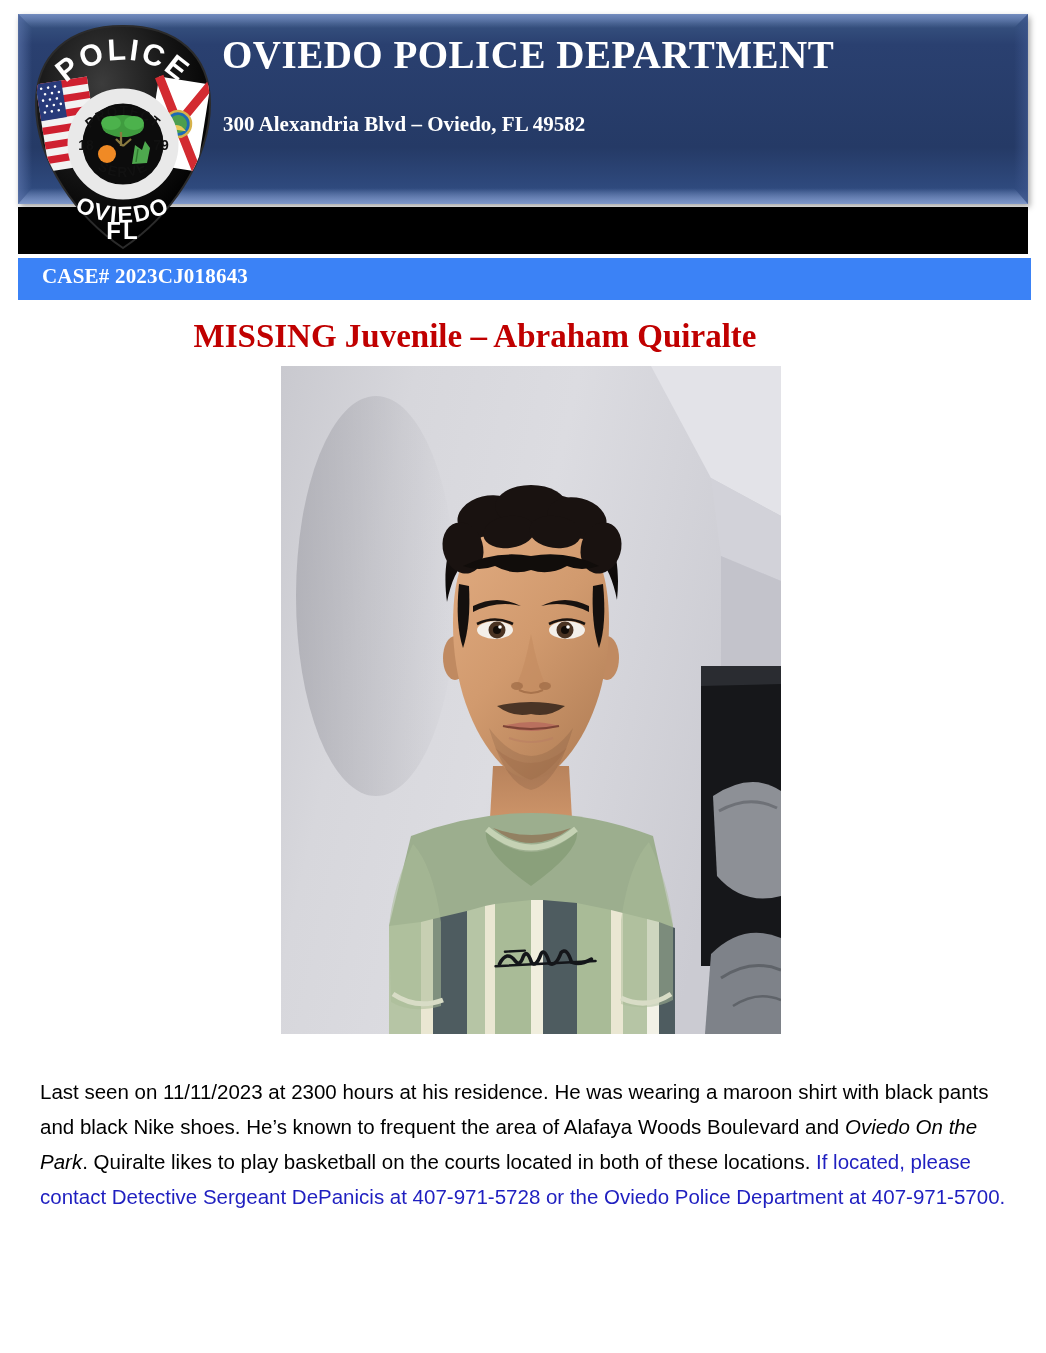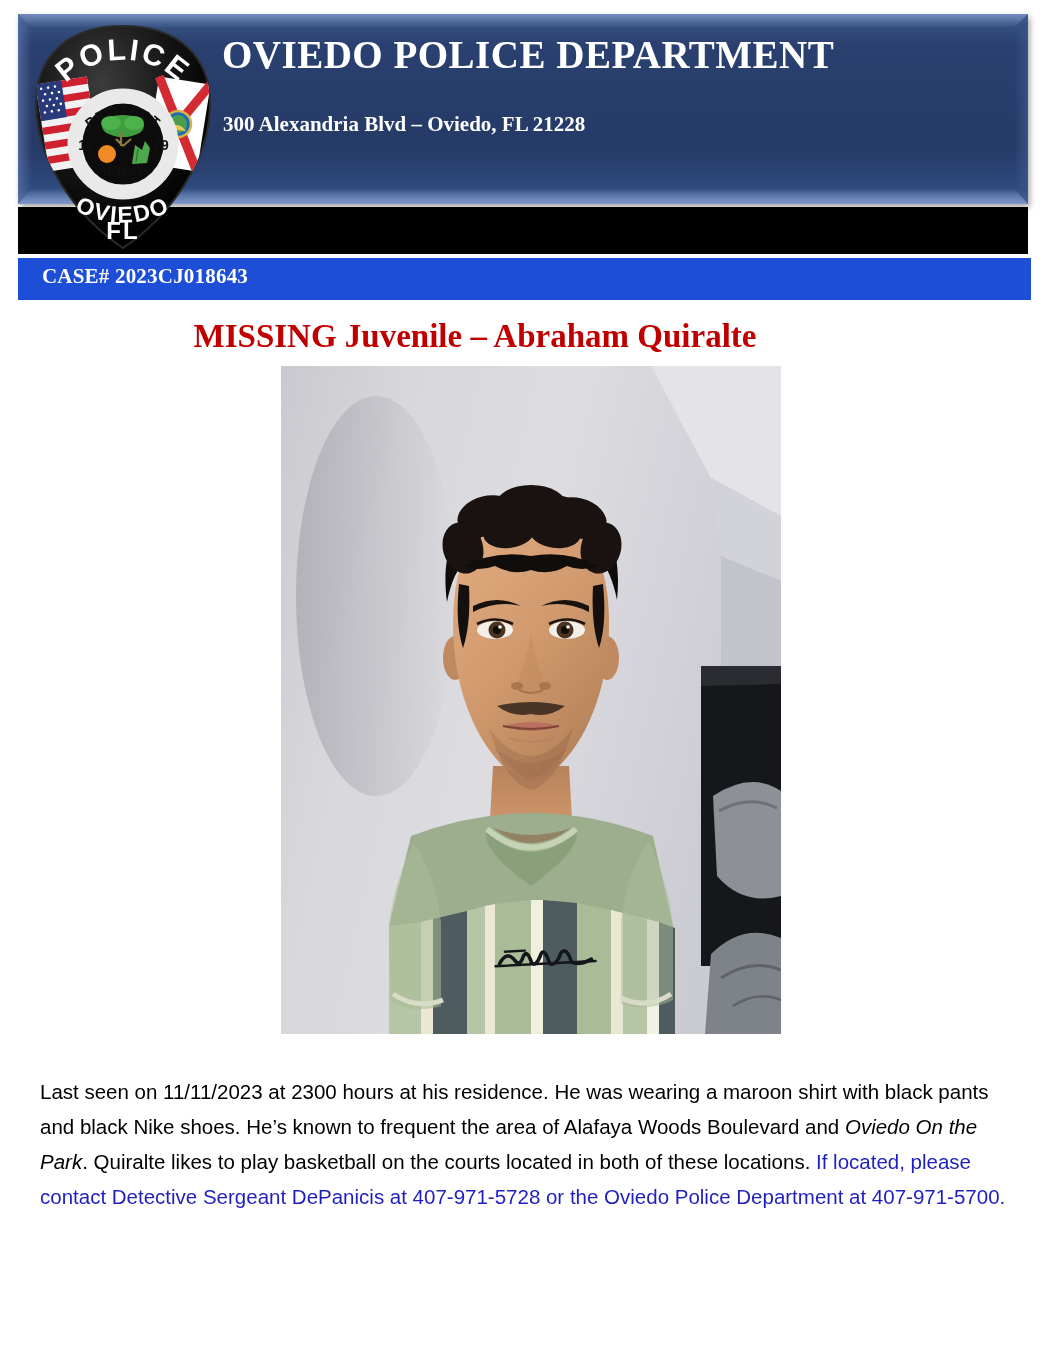--- a/index.html
+++ b/index.html
@@ -73,21 +73,21 @@
     width: 1010px;
     height: 47px;
     background: #000000;
   }
   .case-bar {
     position: absolute;
     left: 18px;
     top: 258px;
     width: 1013px;
     height: 42px;
-    background: #1d4ed8;
+    background: #3b82f6;
   }
   .case-text {
     position: absolute;
     left: 24px;
     top: 6px;
     color: #ffffff;
     font-size: 21px;
     font-weight: bold;
     letter-spacing: 0.2px;
     font-family: "Liberation Serif", serif;
@@ -173,21 +173,21 @@
 <div class="header-wrap">
 
   <div class="banner-inner">
     <div class="bevel-t"></div>
     <div class="bevel-b"></div>
     <div class="bevel-l"></div>
     <div class="bevel-r"></div>
   </div>
 
   <div class="dept-title">OVIEDO POLICE DEPARTMENT</div>
-  <div class="dept-address">300 Alexandria Blvd – Oviedo, FL 21228</div>
+  <div class="dept-address">300 Alexandria Blvd – Oviedo, FL 49582</div>
 
   <div class="badge">
     <svg viewBox="0 0 190 230" width="190" height="230">
       <defs>
         <clipPath id="shieldClip">
           <path d="M95 4 C 150 4 182 34 182 82 C 182 140 140 196 95 226 C 50 196 8 140 8 82 C 8 34 40 4 95 4 Z"></path>
         </clipPath>
         <radialGradient id="badgeSheen" cx="38%" cy="26%" r="70%">
           <stop offset="0%" stop-color="#3c3c3c"></stop>
           <stop offset="60%" stop-color="#141414"></stop>

